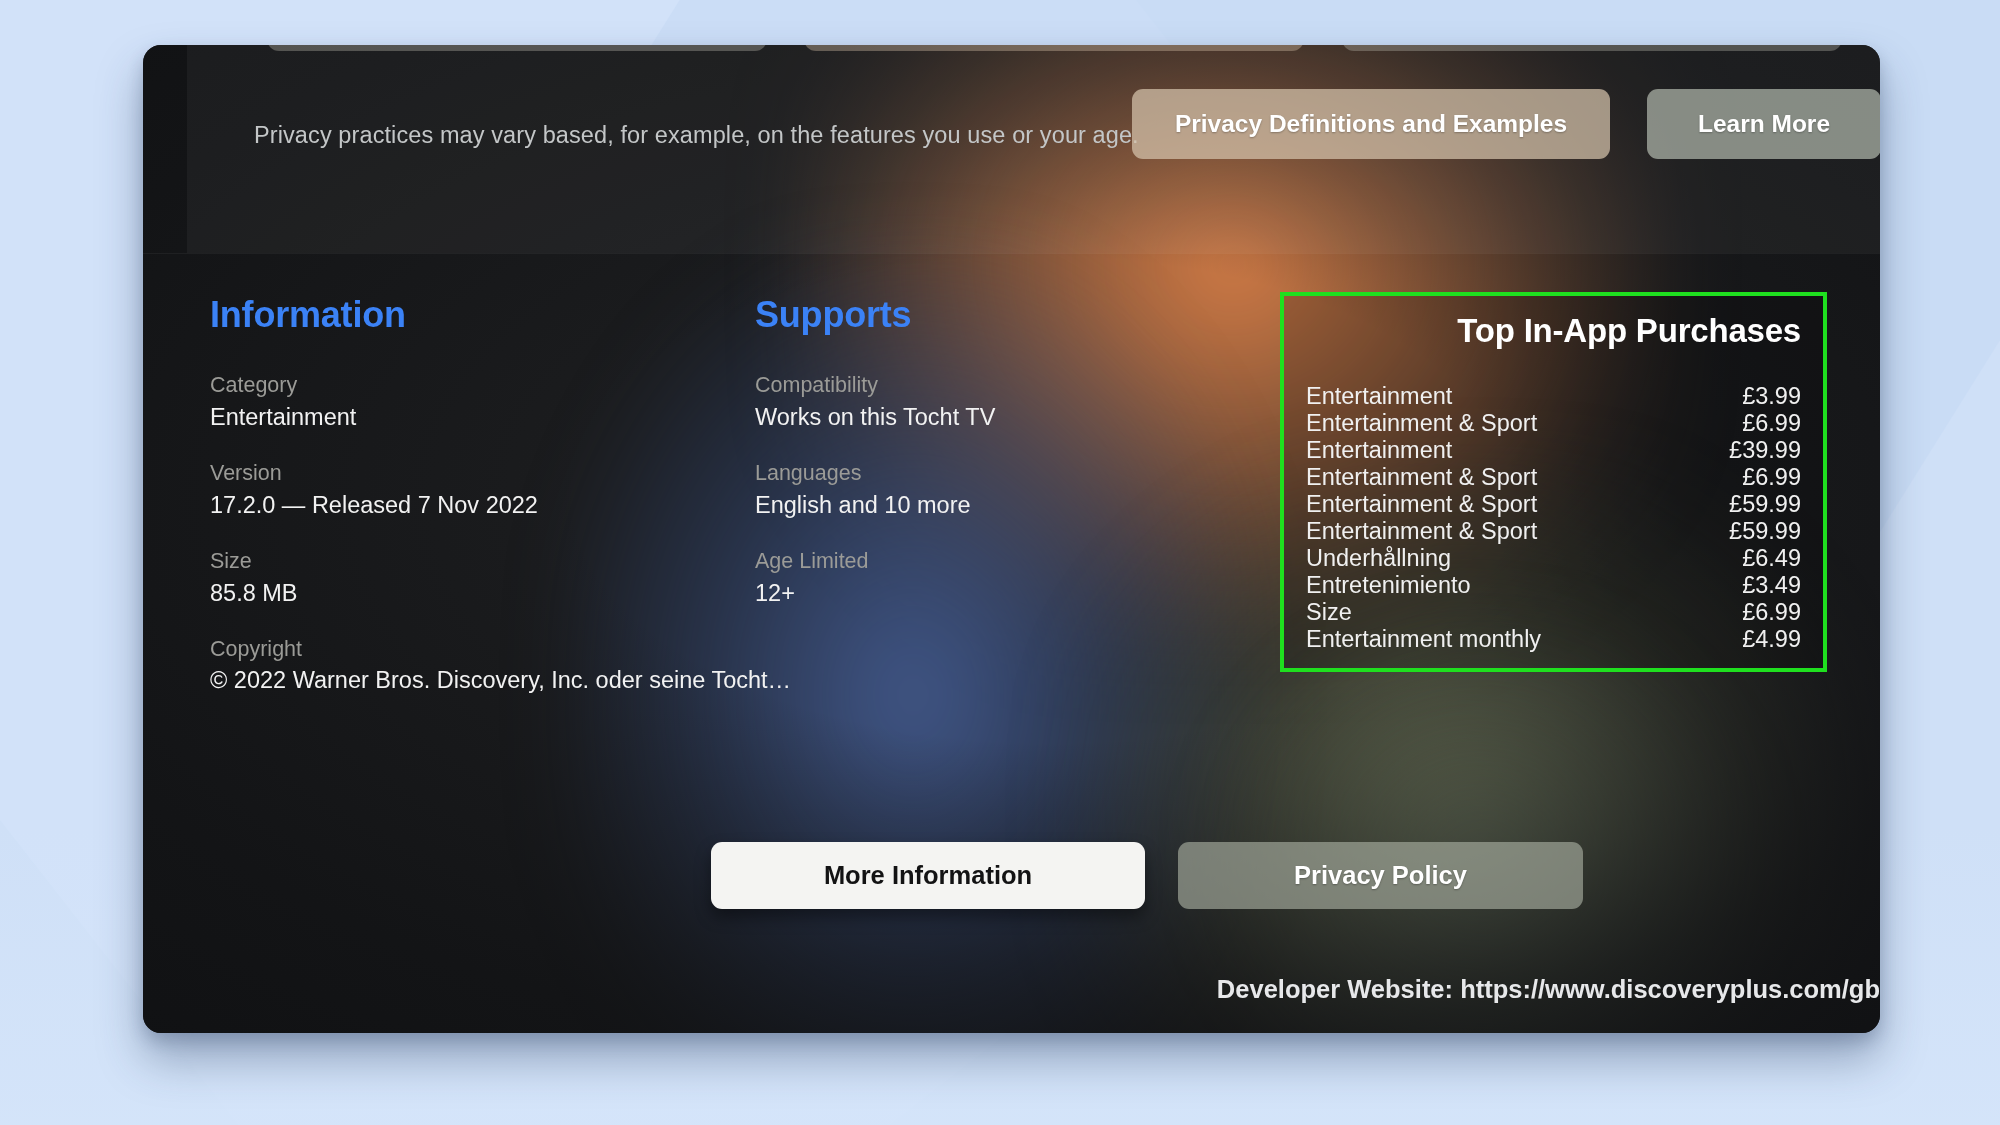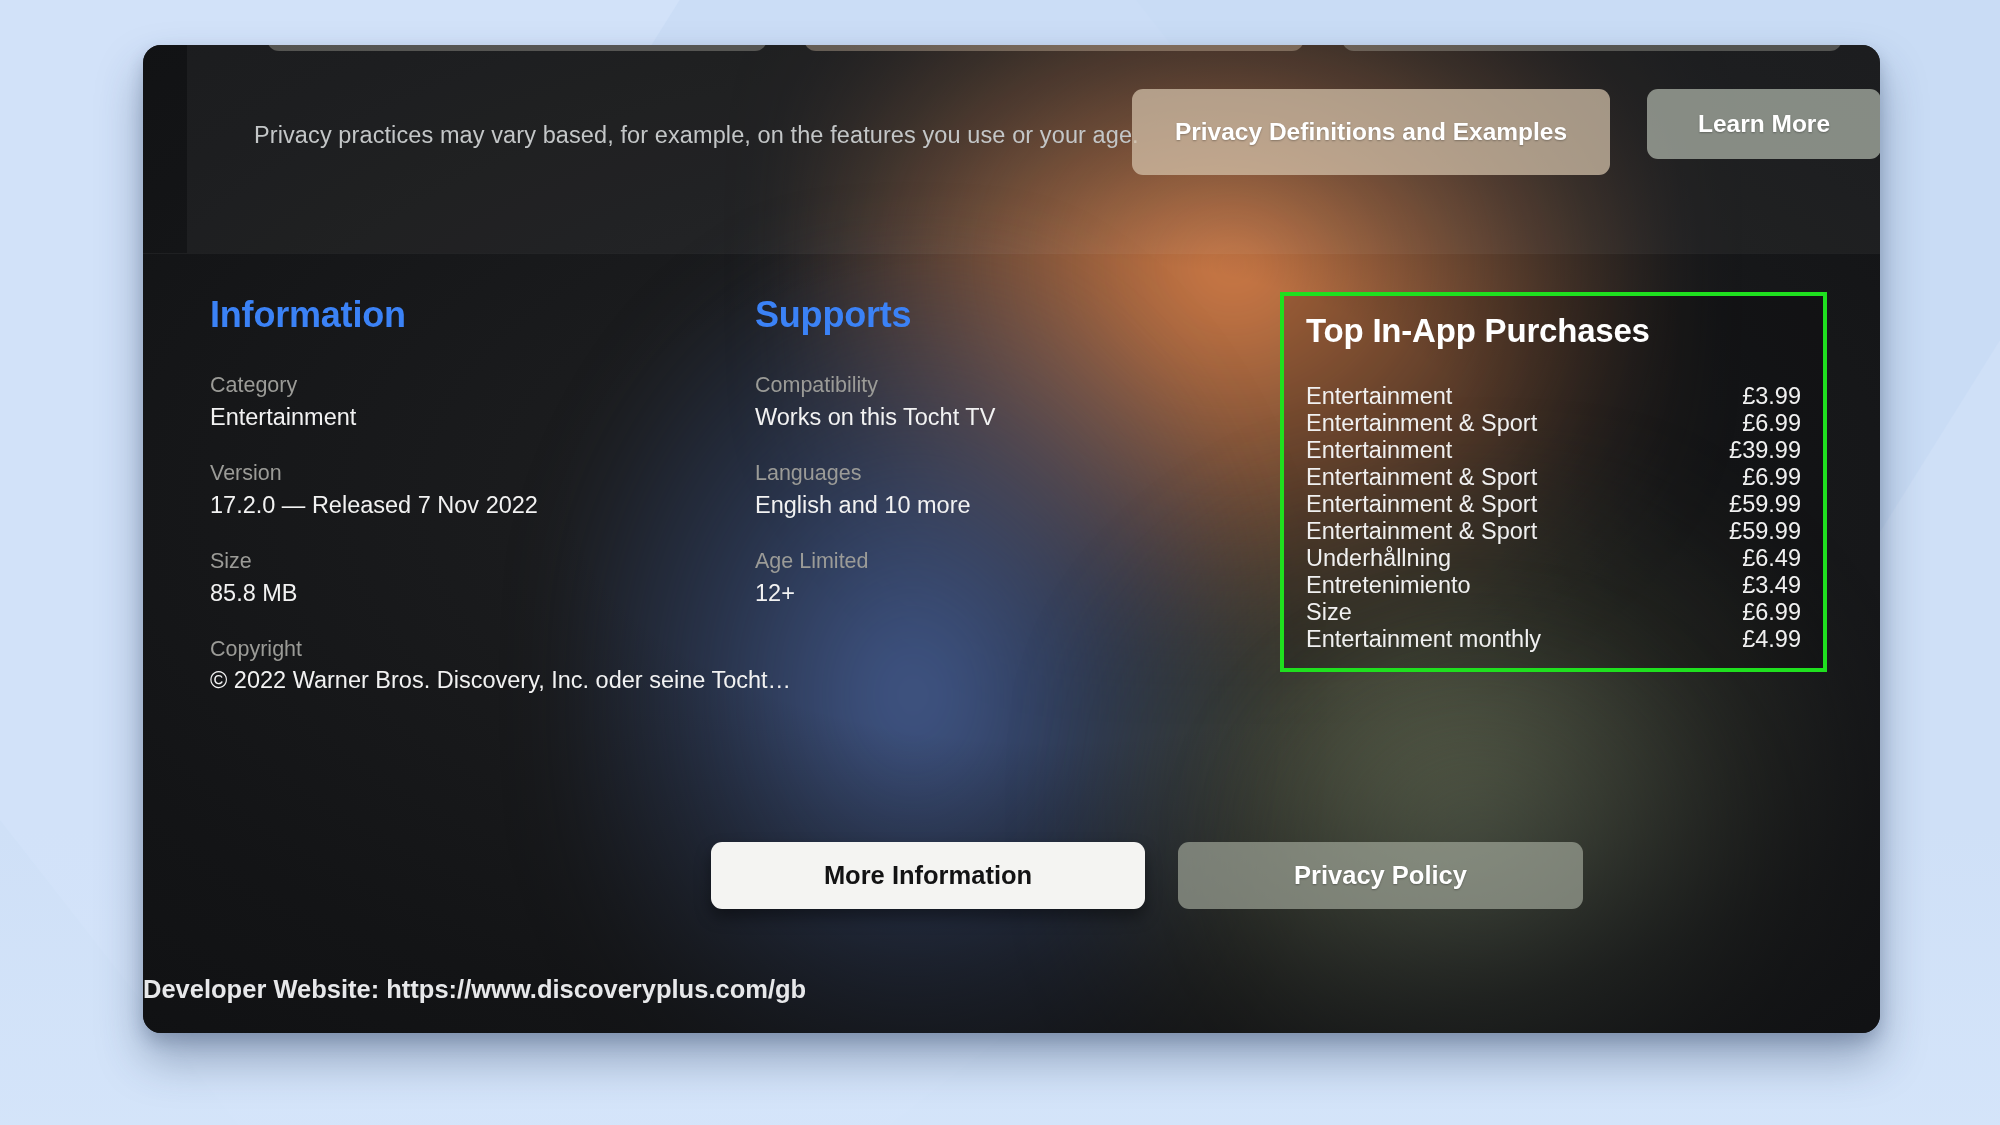--- a/index.html
+++ b/index.html
@@ -139,21 +139,21 @@
     display: flex;
     align-items: center;
     justify-content: center;
     border-radius: 11px;
     font-weight: bold;
     white-space: nowrap;
     box-sizing: border-box;
   }
   .btn-privacy-defs {
     left: 945px; top: 44px;
-    width: 478px; height: 86px;
+    width: 478px; height: 70px;
     background: rgba(213,196,172,.72);
     color: #ffffff;
     font-size: 24.5px;
     text-shadow: 0 1px 2px rgba(0,0,0,.28);
   }
   .btn-learn-more {
     left: 1460px; top: 44px;
     width: 234px; height: 70px;
     background: rgba(179,186,175,.70);
     color: #ffffff;
@@ -212,20 +212,21 @@
     background: rgba(0,0,0,.18);
     padding: 18px 22px 0 22px;
   }
   .iap-title {
     font-size: 33px;
     font-weight: bold;
     color: #ffffff;
     letter-spacing: -.2px;
     margin: 0 0 36px 0;
     line-height: 1;
+    text-align: right;
   }
   .iap-row {
     display: flex;
     justify-content: space-between;
     align-items: baseline;
     font-size: 23.5px;
     color: #f0f0f0;
     line-height: 27px;
     white-space: nowrap;
   }
@@ -248,21 +249,21 @@
     color: #ffffff;
     font-size: 25.5px;
     text-shadow: 0 1px 2px rgba(0,0,0,.3);
   }
 
   .dev-website {
     position: absolute;
     left: 0;
     top: 930px;
     width: 100%;
-    text-align: left;
+    text-align: right;
     font-size: 25.5px;
     font-weight: bold;
     color: #e7e8ea;
     white-space: nowrap;
   }
 </style>
 </head>
 <body>
 
 <div id="desktop">

